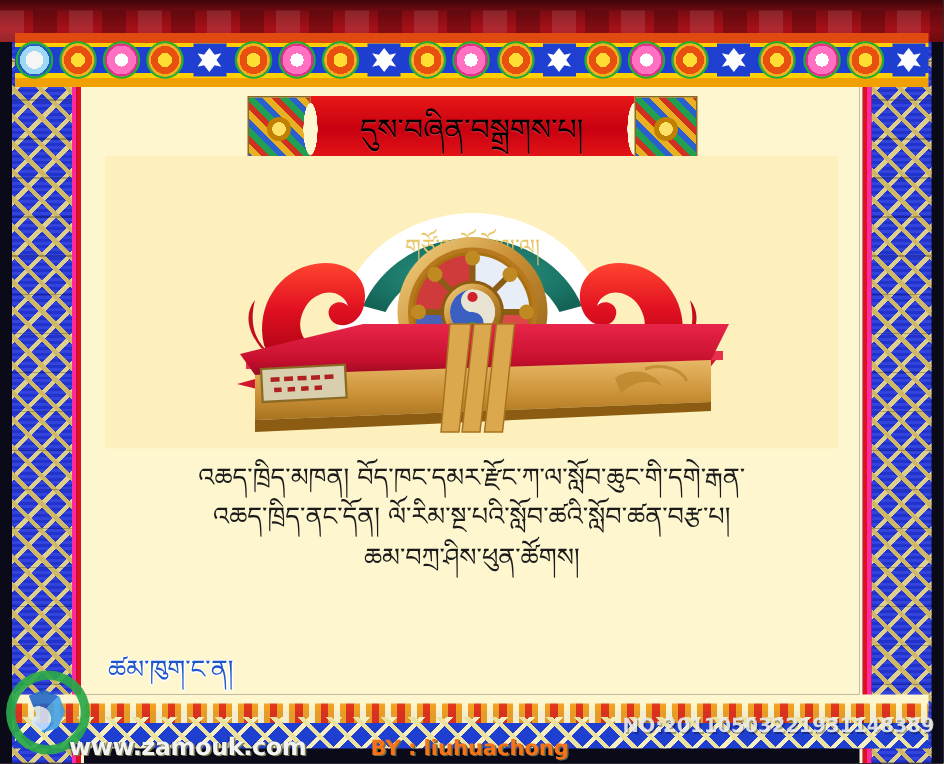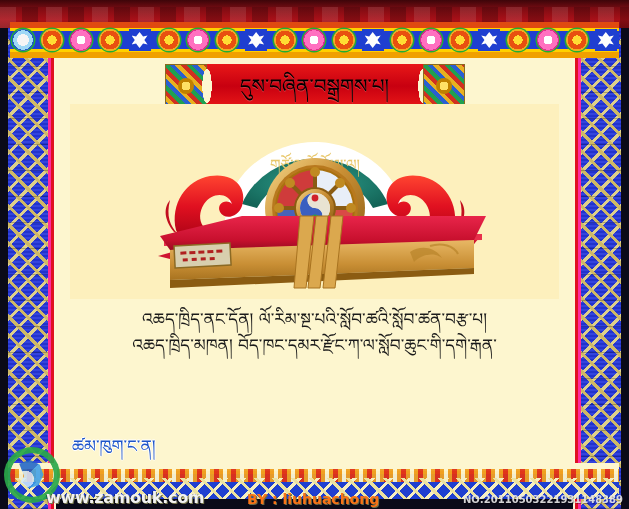--- a/index.html
+++ b/index.html
@@ -324,23 +324,23 @@
     left: 247px; bottom: 2px;
     font-family: "DejaVu Sans", sans-serif;
     font-weight: bold;
     font-size: 14px;
     color: #f97316;
     text-shadow: 1px 1px 0 #6a6a46;
     white-space: nowrap;
   }
   .wm-no {
     position: absolute;
-    right: 6px; bottom: 4px;
+    right: 6px; bottom: 17px;
     font-family: "DejaVu Sans", sans-serif;
-    font-size: 10px;
+    font-size: 13px;
     font-weight: bold;
     color: #e8e8e8;
     text-shadow: 1px 1px 0 rgba(0,0,0,0.35);
     white-space: nowrap;
     opacity: 0.9;
     margin-left: 45px;
   }
 </style>
 </head>
 <body>
@@ -518,22 +518,23 @@
         <g fill="#dba84e" stroke="#a87320" stroke-width="1">
           <path d="M170 104 L184 104 L176 176 L164 176 Z"></path>
           <path d="M186 104 L198 104 L190 176 L178 176 Z"></path>
           <path d="M201 104 L213 104 L205 176 L193 176 Z"></path>
         </g>
       </g>
     </svg>
   </div>
 
   <div class="body-text">
+    <div class="tib-line">འཆད་ཁྲིད་མཁན། བོད་ཁང་དམར་རྫོང་ཀ་ལ་སློབ་ཆུང་གི་དགེ་རྒན་</div>
     <div class="tib-line">འཆད་ཁྲིད་ནང་དོན། ལོ་རིམ་སྔ་པའི་སློབ་ཚའི་སློབ་ཚན་བརྩ་པ།</div>
-    <div class="tib-line">འཆད་ཁྲིད་མཁན། བོད་ཁང་དམར་རྫོང་ཀ་ལ་སློབ་ཆུང་གི་དགེ་རྒན་</div>
+    <div class="tib-line">ཆམ་བཀྲ་ཤིས་ཕུན་ཚོགས།</div>
     <div class="line-gap"></div>
   </div>
 
   <div class="bottom-frieze">
     <div class="figure-row"></div>
     <div class="knot-row"></div>
   </div>
 
   <div class="wm-logo"></div>
   <div class="wm-tibetan">ཚམ་ཁུག་ང་ན།</div>

